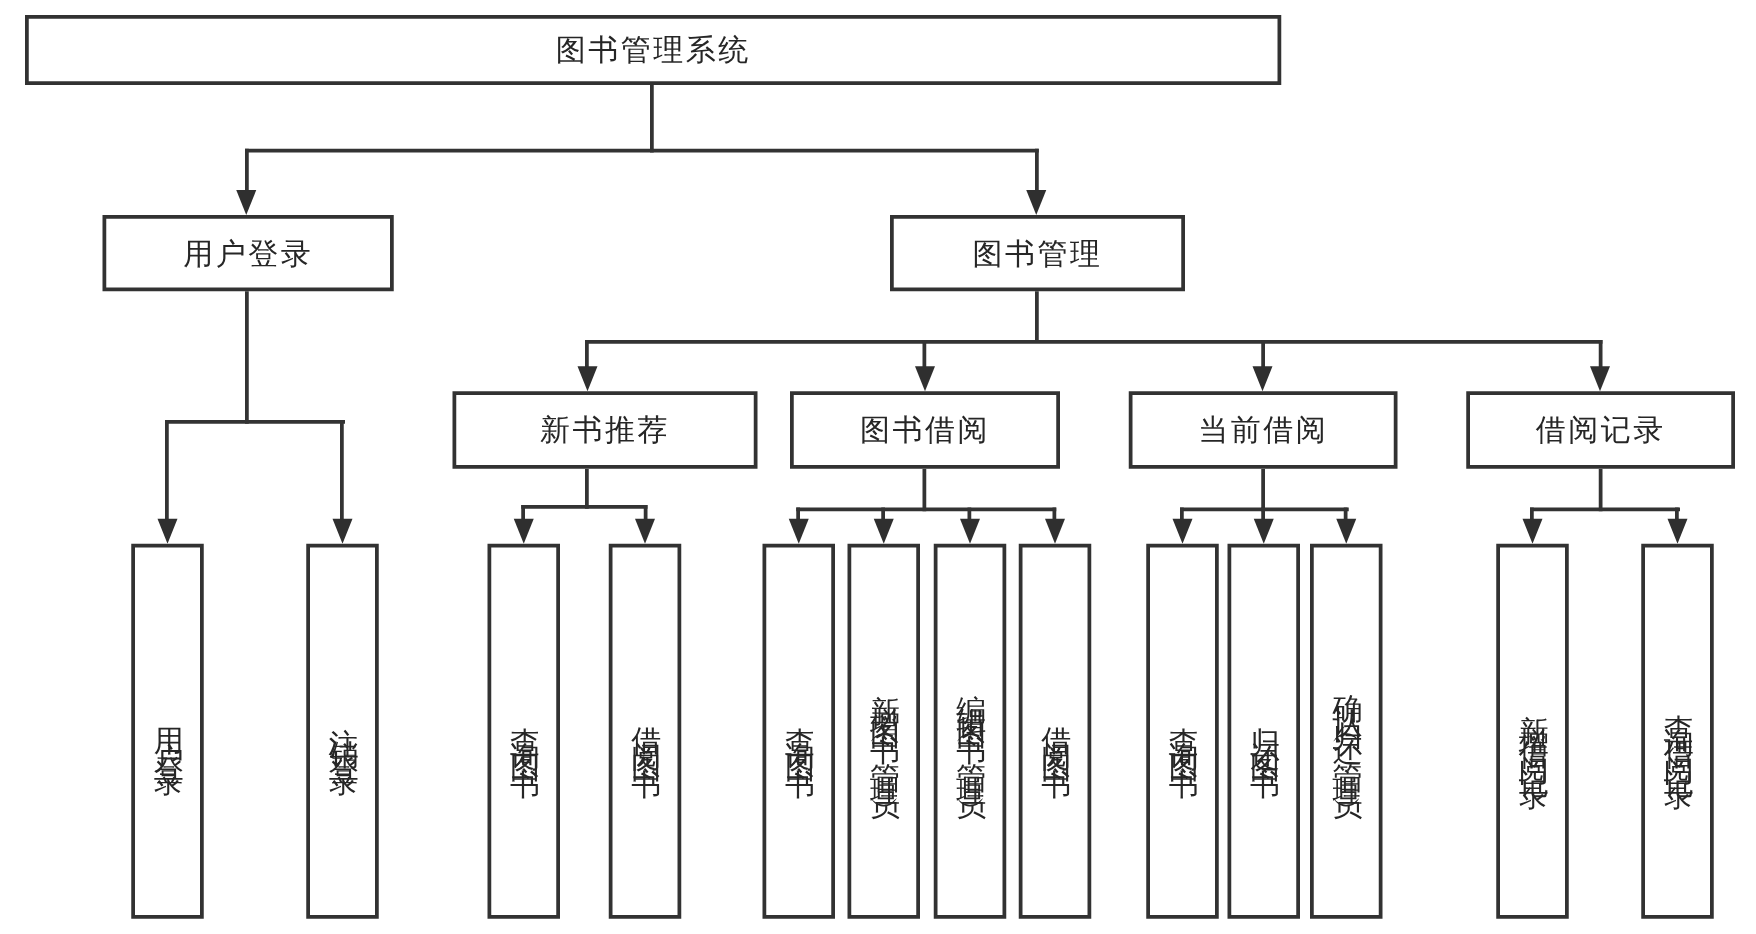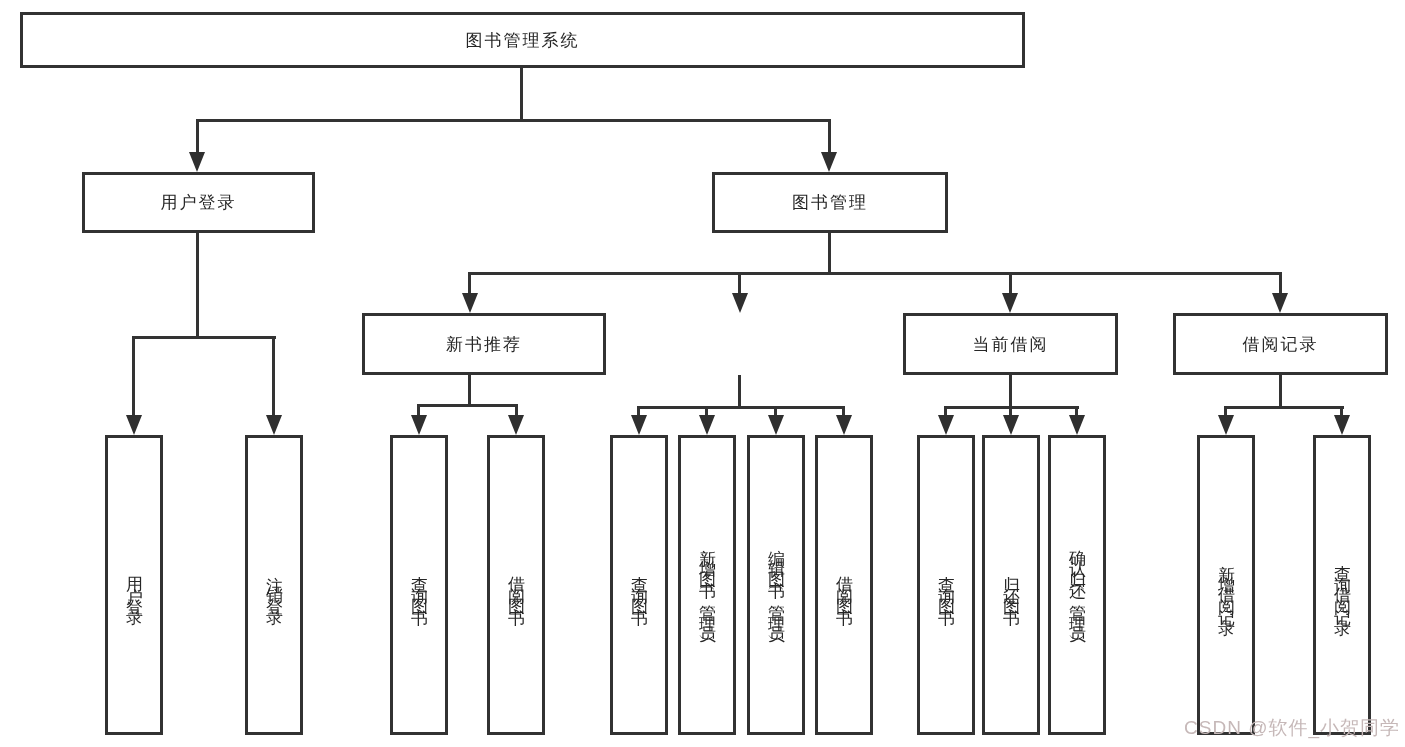--- a/index.html
+++ b/index.html
@@ -5,21 +5,21 @@
   html,body { margin:0; padding:0; background:#ffffff; }
   #canvas {
     position:relative; width:1405px; height:747px;
     background:#ffffff; overflow:hidden;
     font-family:"Liberation Sans", sans-serif;
   }
   .box {
     position:absolute; box-sizing:border-box;
     border:3px solid #323232; background:#ffffff;
     display:flex; align-items:center; justify-content:center;
-    font-size:17px; color:#262626; letter-spacing:2px;
+    font-size:24px; color:#262626; letter-spacing:2px;
     white-space:nowrap; z-index:2;
   }
   .box.v {
     writing-mode:vertical-rl; text-orientation:mixed;
     letter-spacing:11px; white-space:normal; line-height:50px;
   }
   .hline, .vline { position:absolute; background:#333333; z-index:1; }
   .hline { height:3px; }
   .vline { width:3px; }
   .arrow {
@@ -38,20 +38,21 @@
 <div id="canvas">
 
   <div class="box" style="left:20px; top:12px; width:1005px; height:56px;">图书管理系统</div>
 
   <div class="box" style="left:82px; top:172px; width:233px; height:61px;">用户登录</div>
 
   <div class="box" style="left:712px; top:172px; width:236px; height:61px;font-family:Liberation Mono, monospace;">图书管理</div>
 
   <div class="box" style="left:362px; top:313px; width:244px; height:62px;">新书推荐</div>
 
+  <div class="box" style="left:632px; top:313px; width:216px; height:62px;">图书借阅</div>
 
   <div class="box" style="left:903px; top:313px; width:215px; height:62px;">当前借阅</div>
 
   <div class="box" style="left:1173px; top:313px; width:215px; height:62px;">借阅记录</div>
 
   <div class="box v" style="left:105px; top:435px; width:58px; height:300px;">用户登录</div>
   <div class="box v" style="left:245px; top:435px; width:58px; height:300px;">注销登录</div>
 
   <div class="box v" style="left:390px; top:435px; width:58px; height:300px;">查询图书</div>
   <div class="box v" style="left:487px; top:435px; width:58px; height:300px;">借阅图书</div>
@@ -120,15 +121,14 @@
   <div class="arrow" style="left:1003px; top:415px;"></div>
   <div class="arrow" style="left:1069px; top:415px;"></div>
 
   <div class="vline" style="left:1279px; top:375px; height:34px;"></div>
   <div class="hline" style="left:1224px; top:406px; width:120px;"></div>
   <div class="vline" style="left:1224px; top:406px; height:13px;"></div>
   <div class="vline" style="left:1340px; top:406px; height:13px;"></div>
   <div class="arrow" style="left:1218px; top:415px;"></div>
   <div class="arrow" style="left:1334px; top:415px;"></div>
 
-  <div class="watermark">CSDN @软件_小贺同学</div>
 
 </div>
 
 </body></html>

